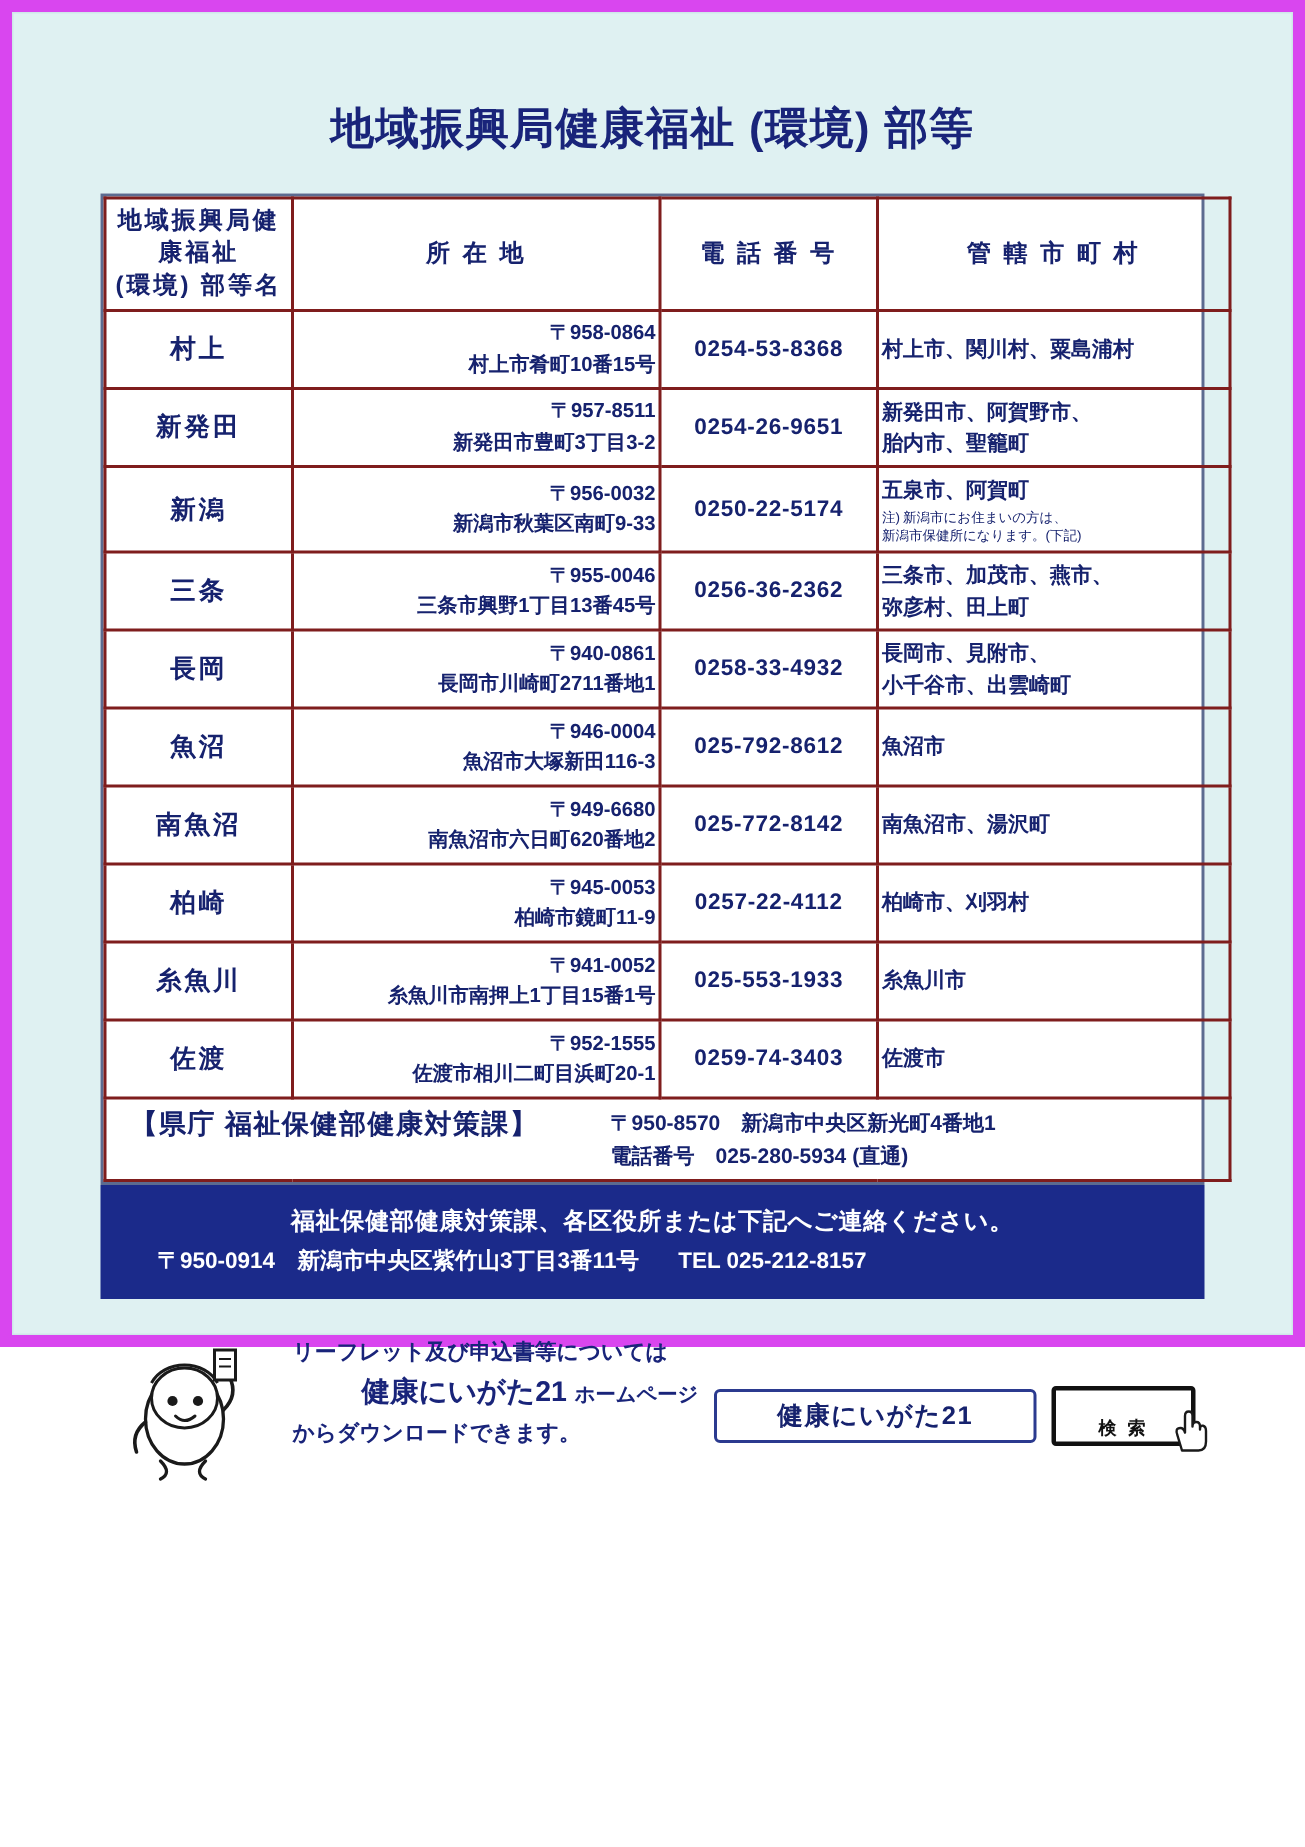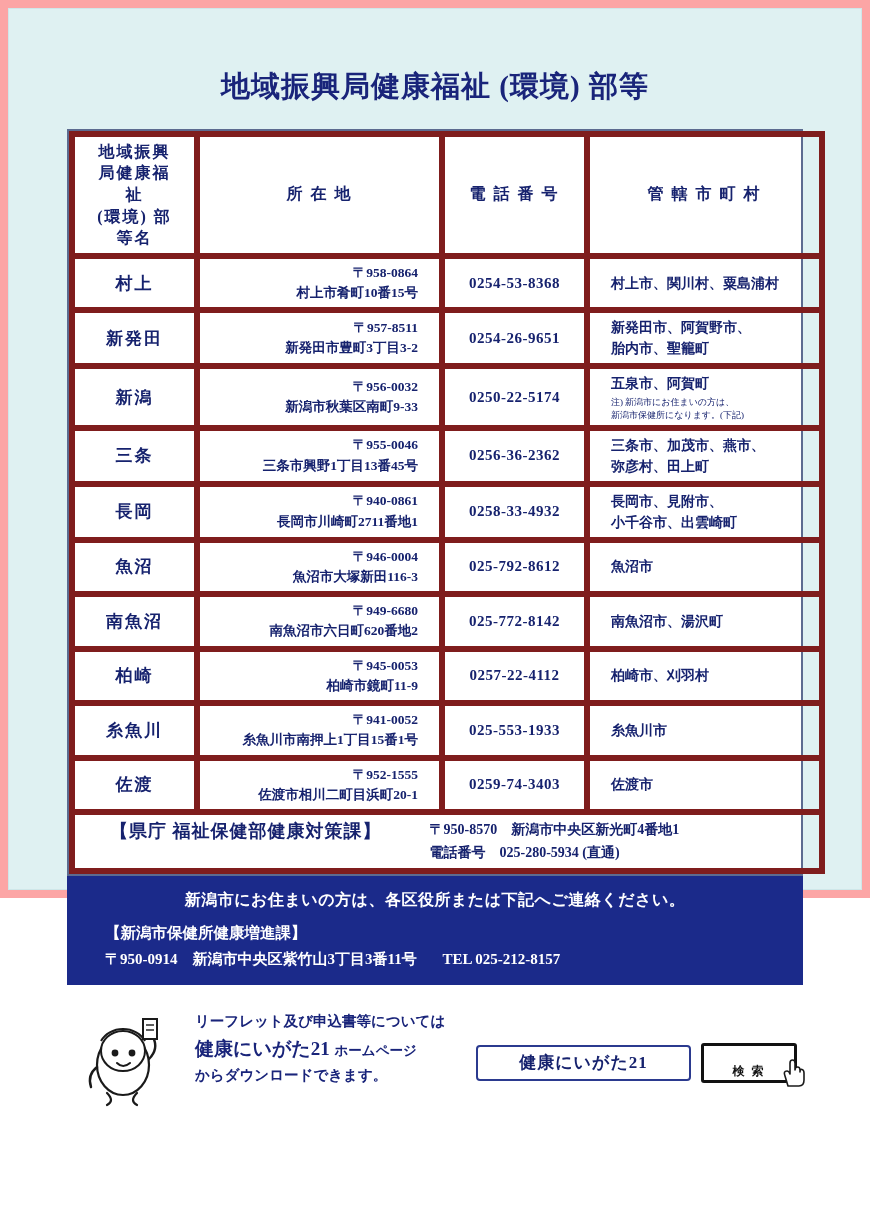--- a/index.html
+++ b/index.html
@@ -10,24 +10,23 @@
     width: 870px;
     height: 1231px;
     background: #ffffff;
     font-family: "Liberation Sans", sans-serif;
     overflow: hidden;
   }
   .page {
     position: relative;
     width: 870px;
     height: 898px;
-    background: #fca5a5;
+    background: #d946ef;
     box-sizing: border-box;
     padding: 0;
-    font-family: Liberation Serif, serif;
   }
   .inner {
     position: absolute;
     left: 8px;
     top: 8px;
     right: 8px;
     bottom: 8px;
     background: #dff1f2;
     border: 1px solid #cfe7e9;
     box-sizing: border-box;
@@ -66,24 +65,24 @@
     border-collapse: collapse;
     table-layout: fixed;
   }
   table.contacts col.c1 { width: 125px; }
   table.contacts col.c2 { width: 245px; }
   table.contacts col.c3 { width: 145px; }
   table.contacts col.c4 { width: 235px; }
 
   table.contacts th,
   table.contacts td {
-    border: 6px solid #7f1d1d;
+    border: 2px solid #7f1d1d;
     color: #16226e;
     vertical-align: middle;
-    padding: 4px 21px;
+    padding: 4px 2px;
     box-sizing: border-box;
   }
   table.contacts thead th {
     height: 48px;
     font-size: 16px;
     font-weight: bold;
     text-align: center;
     letter-spacing: 2px;
   }
   th.hdr-office {
@@ -199,21 +198,21 @@
     width: 96px;
     height: 104px;
   }
   .footer-text {
     position: absolute;
     left: 128px;
     top: 8px;
     color: #19247a;
   }
   .ft-l1 { font-size: 14.5px; font-weight: bold; line-height: 1.5; }
-  .ft-l2 { font-size: 19px; font-weight: bold; line-height: 1.5; margin-top: 2px; }
+  .ft-l2 { font-size: 19px; font-weight: bold; line-height: 1.5; margin-top: 2px; margin-left: 46px; }
   .ft-l2 .small { font-size: 13.5px; }
   .ft-l3 { font-size: 14.5px; font-weight: bold; line-height: 1.5; margin-top: 2px; }
 
   .search-area {
     position: absolute;
     right: 6px;
     top: 40px;
     display: flex;
     align-items: center;
   }
@@ -409,22 +408,21 @@
                   <span class="l2">電話番号　025-280-5934 (直通)</span>
                 </div>
               </div>
             </td>
           </tr>
         </tfoot>
       </table>
     </div>
 
     <div class="banner">
-      <div class="banner-line1">新潟市にお住まいの方は、各区役所または下記へご連絡ください。</div>
-      <div class="banner-line2">【新潟市保健所健康増進課】</div>
+      <div class="banner-line1">福祉保健部健康対策課、各区役所または下記へご連絡ください。</div>
       <div class="banner-line3">
         <span>〒950-0914　新潟市中央区紫竹山3丁目3番11号</span>
         <span class="tel">TEL 025-212-8157</span>
       </div>
     </div>
 
     <div class="footer">
 
       <svg class="mascot" viewBox="0 0 96 104">
         <ellipse cx="46" cy="60" rx="26" ry="30" fill="#ffffff" stroke="#1a1a1a" stroke-width="2.2"></ellipse>

